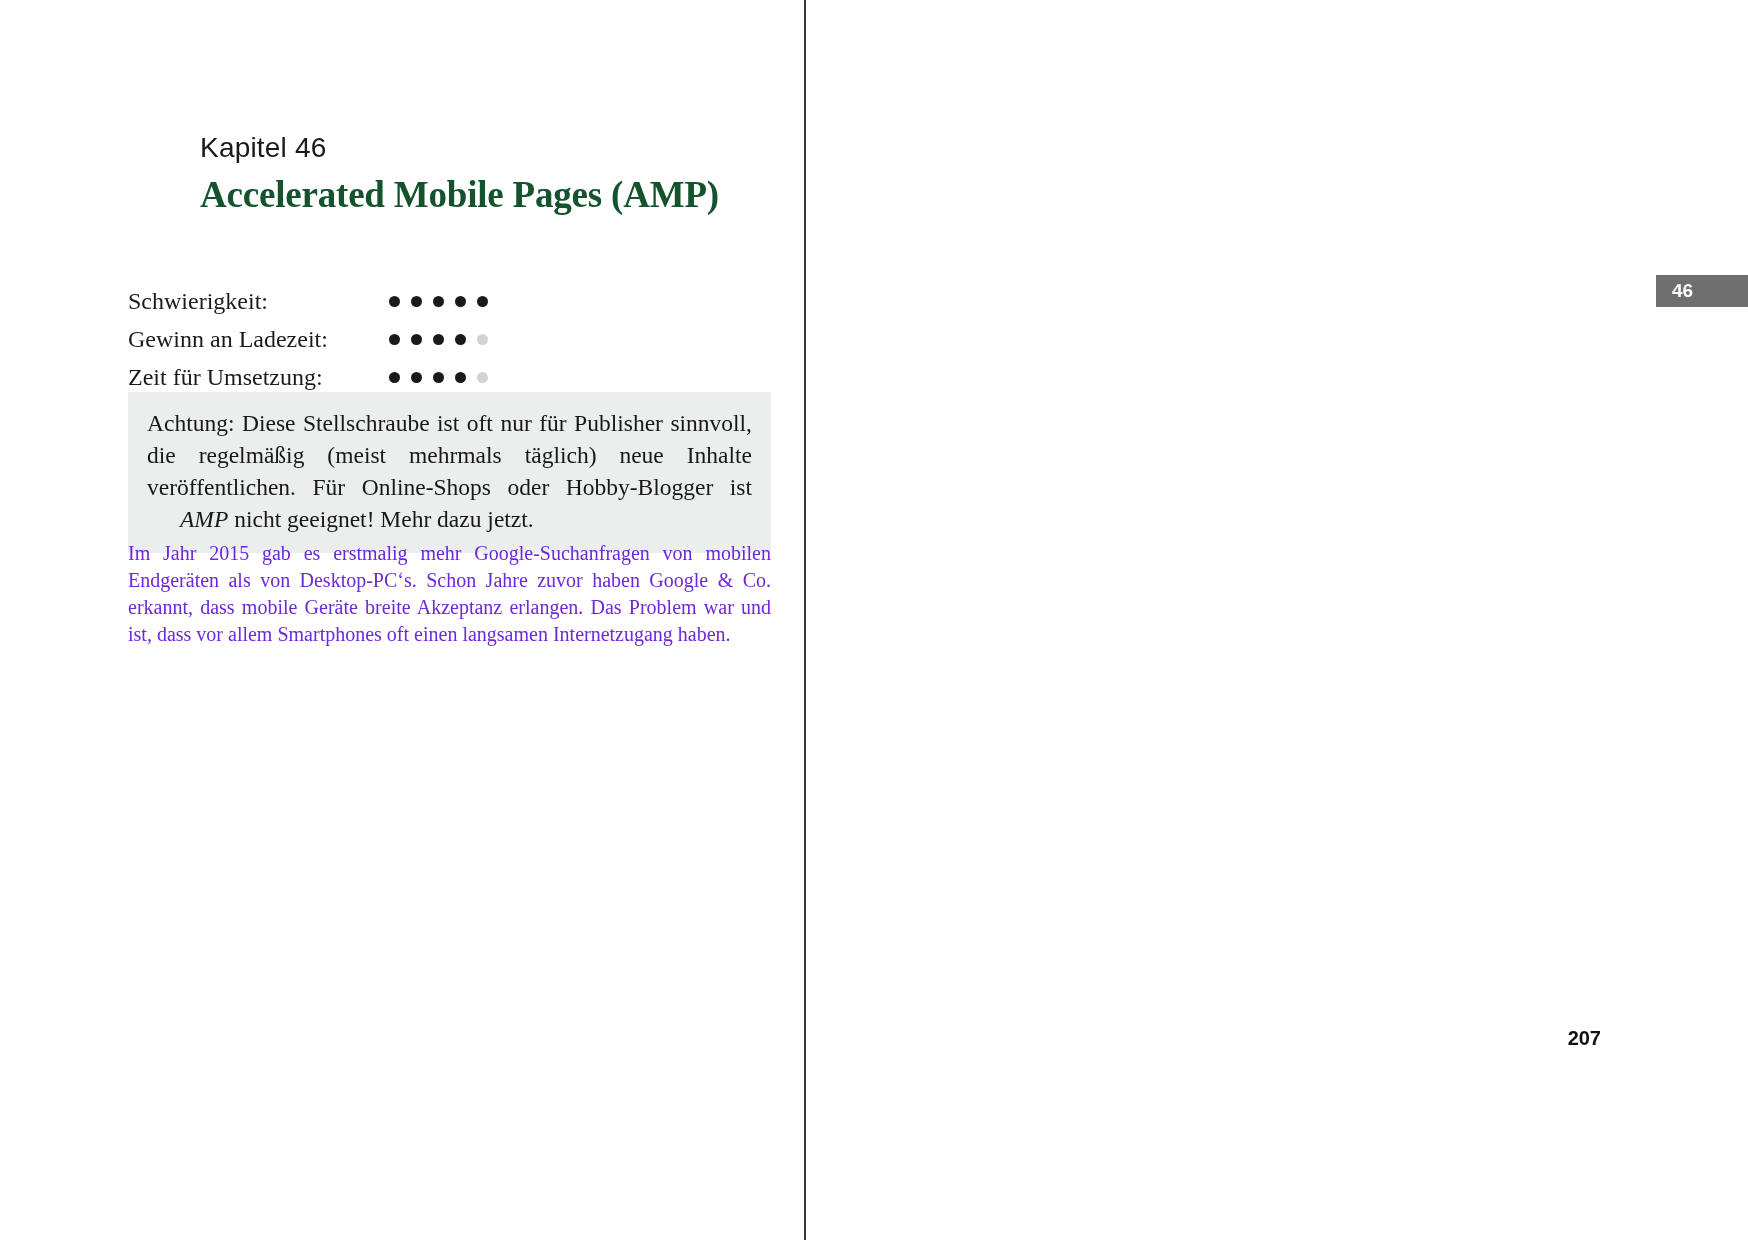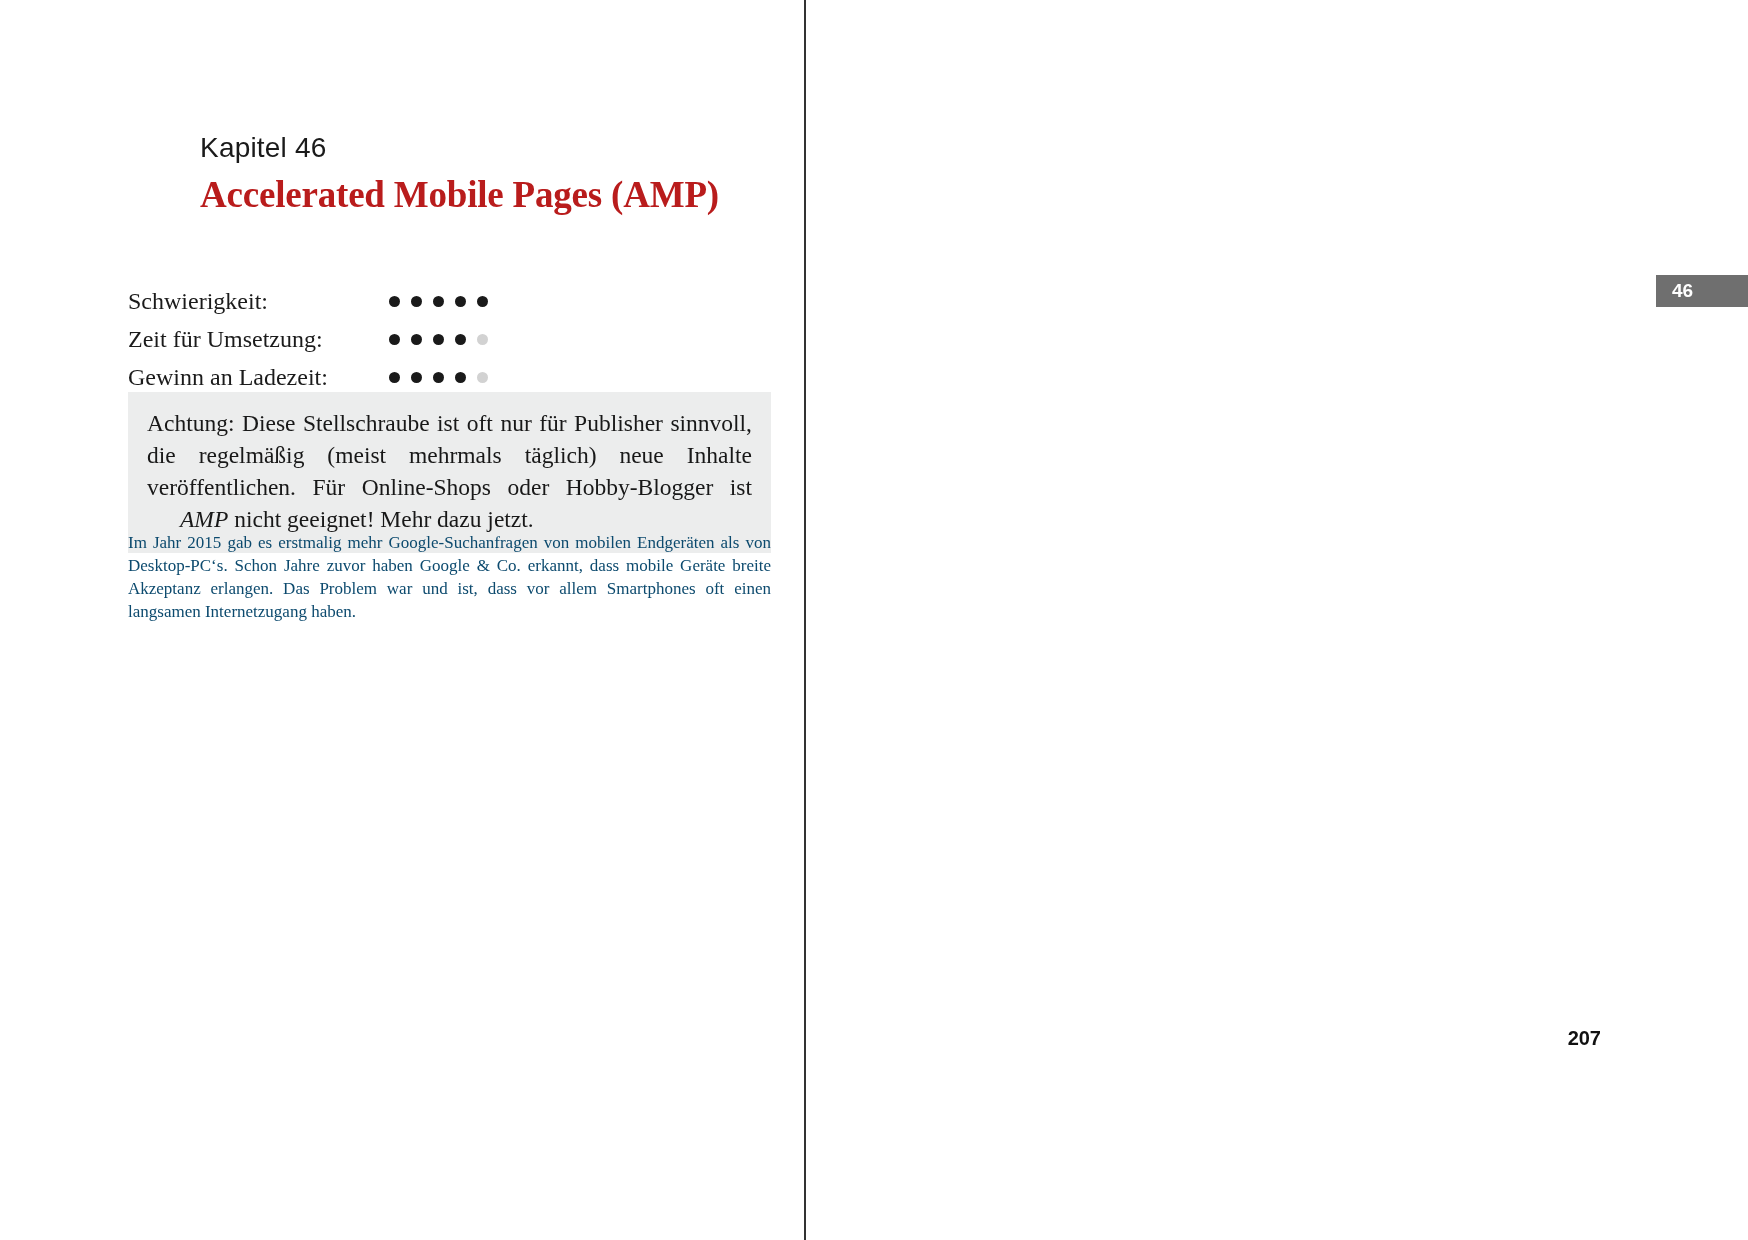--- a/index.html
+++ b/index.html
@@ -16,42 +16,42 @@
   .page-right { width: 1022px; }
 
   
   .chapter-block { position: absolute; left: 200px; top: 132px; }
   .chapter-kicker {
     font-family: "Liberation Sans", sans-serif;
     font-size: 28px; color: #1a1a1a; letter-spacing: .2px; font-weight: 400;
   }
   .chapter-title {
     font-family: "Liberation Serif", serif;
-    font-size: 37px; font-weight: 700; color: #b91c1c; margin-top: 9px; letter-spacing: -.2px;
+    font-size: 37px; font-weight: 700; color: #14532d; margin-top: 9px; letter-spacing: -.2px;
   }
 
   .ratings { position: absolute; left: 128px; top: 282px; width: 600px; }
   .rating-row { display: flex; align-items: center; height: 38px; gap: 36px; }
   .rating-label { font-size: 24px; color: #1b1b1b; width: 225px; }
   .dots { display: flex; gap: 11px; align-items: center; }
   .dot { width: 11px; height: 11px; border-radius: 50%; background: #1a1a1a; }
   .dot.off { background: #d2d2d2; }
 
   .notebox {
     position: absolute; left: 128px; top: 392px; width: 643px;
     background: #eceded; padding: 16px 19px 17px 19px;
   }
   .notebox p { margin: 0; font-size: 23.5px; line-height: 1.36; color: #181818; text-align: justify; }
   .notebox b { font-weight: 400; }
   .notebox i { font-style: italic; margin-left: 33px; }
 
   .body-col { position: absolute; left: 128px; top: 528px; width: 643px; }
   .body-col p {
-    margin: 4px 0 26px 0; font-size: 17px; line-height: 1.345;
-    color: #0c4a6e; text-align: justify; hyphens: auto;
+    margin: 12px 0 26px 0; font-size: 20px; line-height: 1.345;
+    color: #6d28d9; text-align: justify; hyphens: auto;
   }
   .page-tab {
     position: absolute; right: 0; top: 275px; width: 92px; height: 32px;
     background: #6f6f6f; color: #fff; font-family: "Liberation Sans", sans-serif;
     font-size: 19px; font-weight: 700; display: flex; align-items: center; padding-left: 16px;
   }
   .folio {
     position: absolute; right: 147px; bottom: 190px;
     font-family: "Liberation Sans", sans-serif; font-size: 20px; font-weight: 700; color: #111;
   }
@@ -73,31 +73,31 @@
         <div class="rating-label">Schwierigkeit:</div>
         <div class="dots">
           <span class="dot"></span>
           <span class="dot"></span>
           <span class="dot"></span>
           <span class="dot"></span>
           <span class="dot"></span>
         </div>
       </div>
       <div class="rating-row">
-        <div class="rating-label">Zeit für Umsetzung:</div>
+        <div class="rating-label">Gewinn an Ladezeit:</div>
         <div class="dots">
           <span class="dot"></span>
           <span class="dot"></span>
           <span class="dot"></span>
           <span class="dot"></span>
           <span class="dot off"></span>
         </div>
       </div>
       <div class="rating-row">
-        <div class="rating-label">Gewinn an Ladezeit:</div>
+        <div class="rating-label">Zeit für Umsetzung:</div>
         <div class="dots">
           <span class="dot"></span>
           <span class="dot"></span>
           <span class="dot"></span>
           <span class="dot"></span>
           <span class="dot off"></span>
         </div>
       </div>
     </div>
 

